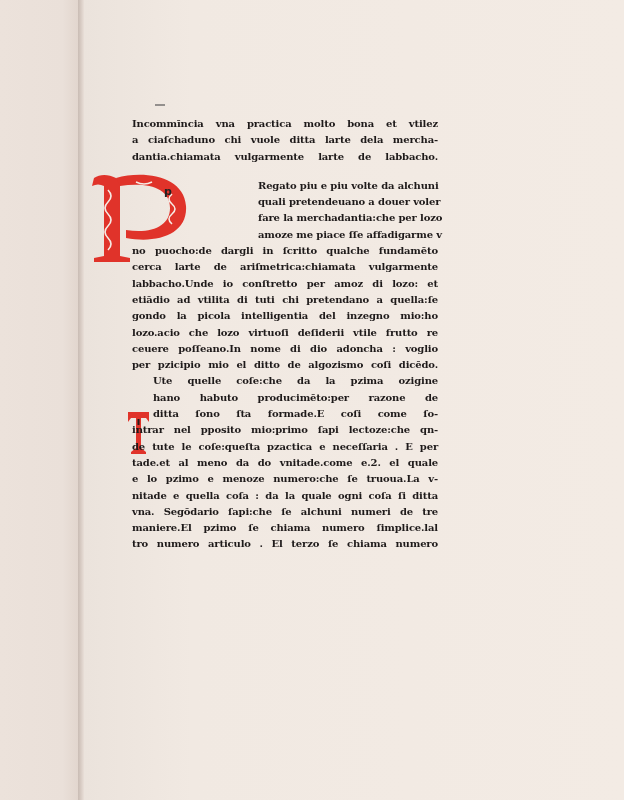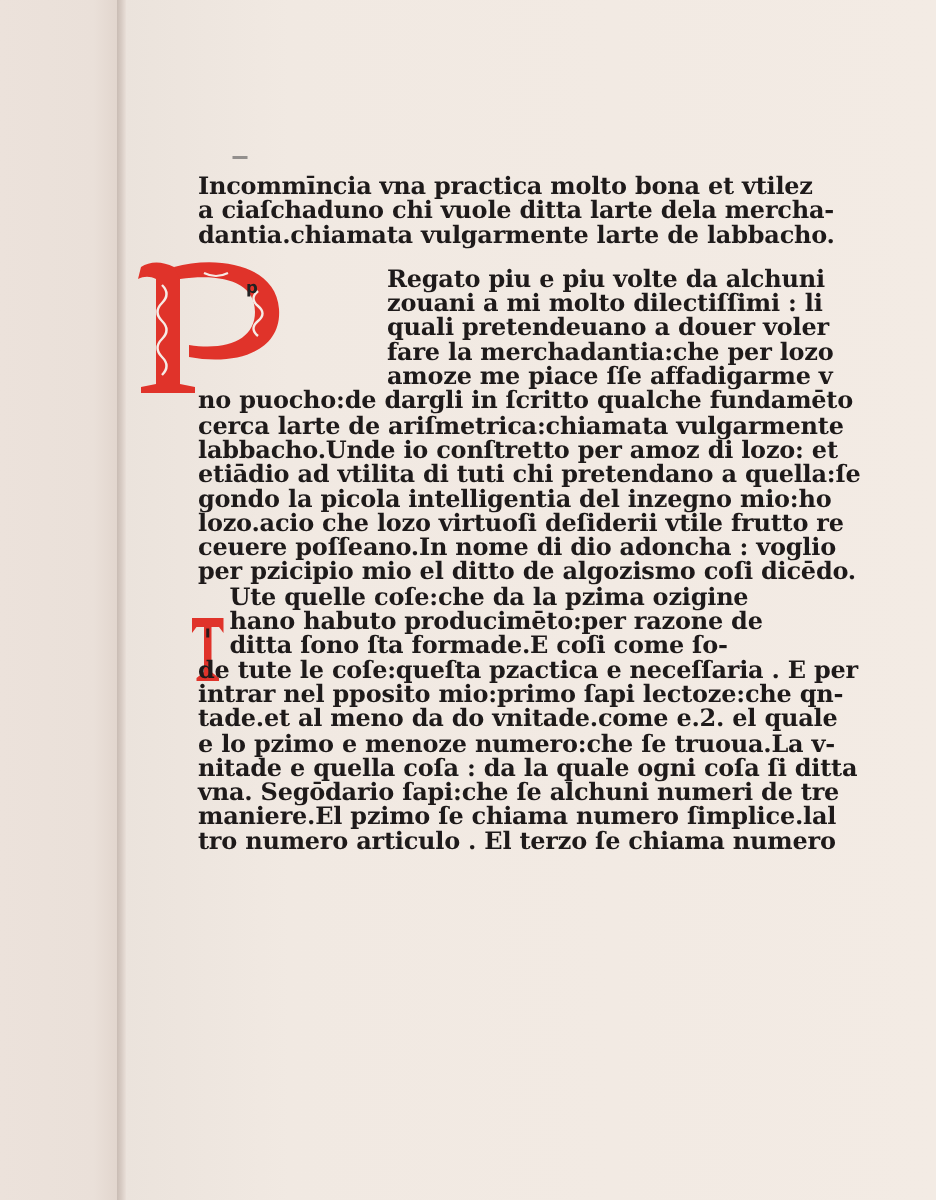--- a/index.html
+++ b/index.html
@@ -18,21 +18,21 @@
   }
   .right-page {
     position: absolute; left: 84px; top: 0; width: 540px; height: 800px;
     background: linear-gradient(90deg, #ebe3dc 0%, #f1e9e2 20%, #f3ebe4 100%);
   }
   .text-block {
     position: absolute; left: 132px; top: 116px; width: 306px;
     color: #1e1a1a;
     font-family: "DejaVu Serif", serif;
     font-weight: bold;
-    font-size: 16px;
+    font-size: 10px;
     letter-spacing: -0.15px;
   }
   .line {
     height: 16.3px; line-height: 16.3px; white-space: nowrap;
     text-align: justify; text-align-last: justify; display: block;
   }
   .mark {
     position: absolute; left: 155px; top: 104px; width: 10px; height: 2px;
     background: #555; opacity: 0.6;
   }
@@ -77,39 +77,38 @@
 </svg>
 
 <div class="text-block">
   <span class="line">Incommīncia vna practica molto bona et vtilez</span>
   <span class="line">a ciaſchaduno chi vuole ditta larte dela mercha-</span>
   <span class="line">dantia.chiamata vulgarmente larte de labbacho.</span>
 
   <div style="height:13px"></div>
 
   <span class="line indent-p">Regato piu e piu volte da alchuni</span>
-  <span class="line indent-p">zouani a mi molto dilectiſſimi : li</span>
   <span class="line indent-p">quali pretendeuano a douer voler</span>
   <span class="line indent-p">fare la merchadantia:che per lozo</span>
   <span class="line indent-p">amoze me piace ſſe affadigarme v</span>
 
   <span class="line">no puocho:de dargli in ſcritto qualche fundamēto</span>
   <span class="line">cerca larte de ariſmetrica:chiamata vulgarmente</span>
   <span class="line">labbacho.Unde io conſtretto per amoz di lozo: et</span>
   <span class="line">etiādio ad vtilita di tuti chi pretendano a quella:ſe</span>
   <span class="line">gondo la picola intelligentia del inzegno mio:ho</span>
   <span class="line">lozo.acio che lozo virtuoſi deſiderii vtile frutto re</span>
   <span class="line">ceuere poſſeano.In nome di dio adoncha : voglio</span>
   <span class="line">per pzicipio mio el ditto de algozismo coſi dicēdo.</span>
 
   <span class="line indent-t">Ute quelle coſe:che da la pzima ozigine</span>
   <span class="line indent-t">hano habuto producimēto:per razone de</span>
   <span class="line indent-t">ditta ſono ſta formade.E coſi come ſo-</span>
 
+  <span class="line">intrar nel pposito mio:primo ſapi lectoze:che qn-</span>
   <span class="line">de tute le coſe:queſta pzactica e neceſſaria . E per</span>
-  <span class="line">intrar nel pposito mio:primo ſapi lectoze:che qn-</span>
   <span class="line">tade.et al meno da do vnitade.come e.2. el quale</span>
   <span class="line">e lo pzimo e menoze numero:che ſe truoua.La v-</span>
   <span class="line">nitade e quella coſa : da la quale ogni coſa ſi ditta</span>
   <span class="line">vna. Segōdario ſapi:che ſe alchuni numeri de tre</span>
   <span class="line">maniere.El pzimo ſe chiama numero ſimplice.lal</span>
   <span class="line">tro numero articulo . El terzo ſe chiama numero</span>
 </div>
 
 </body></html>

